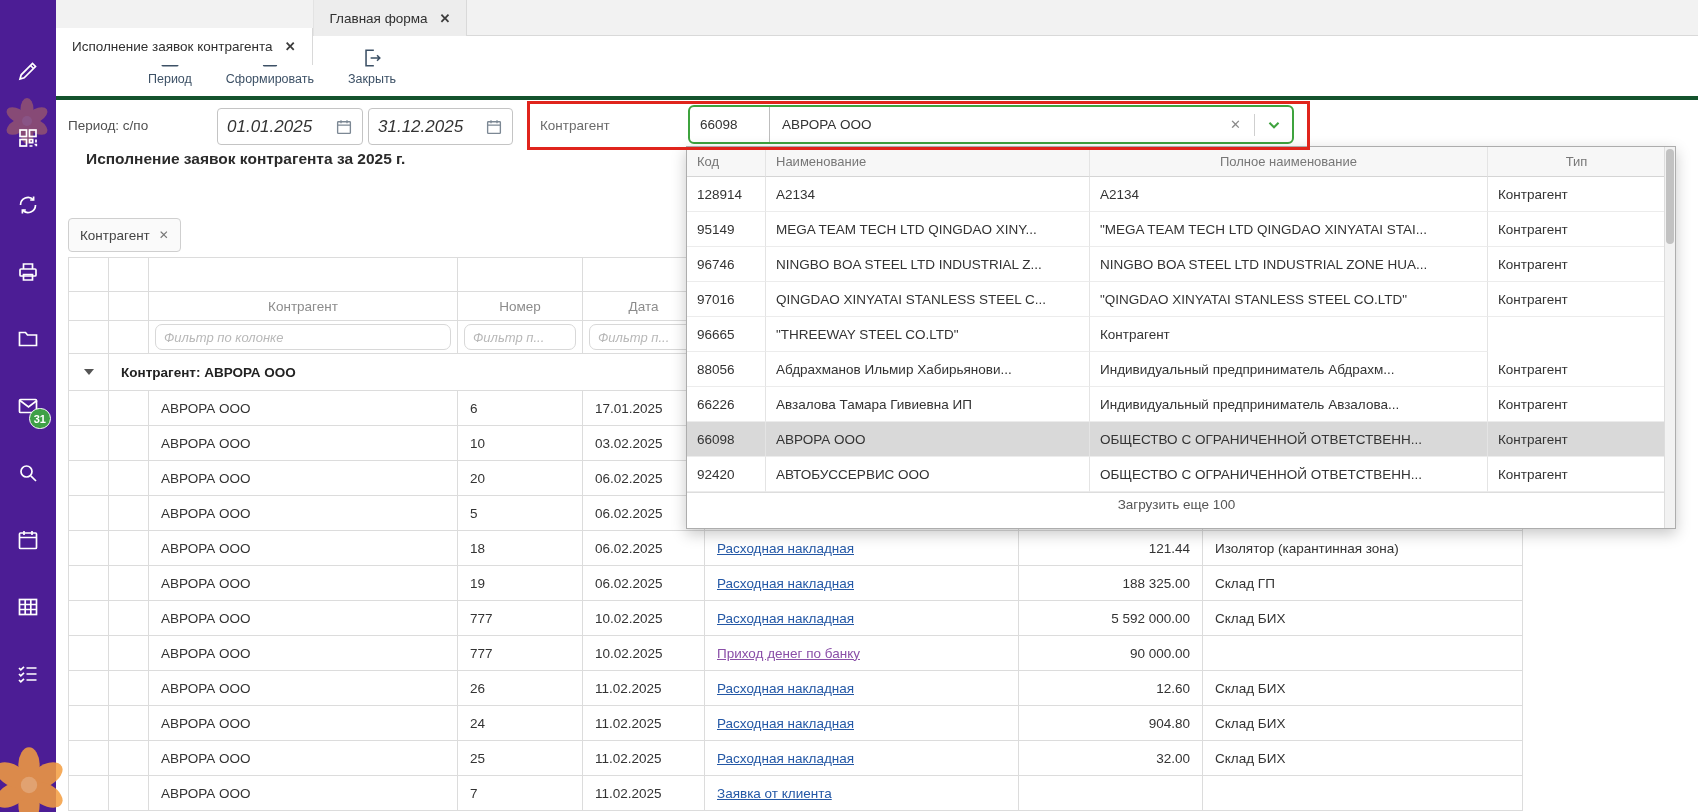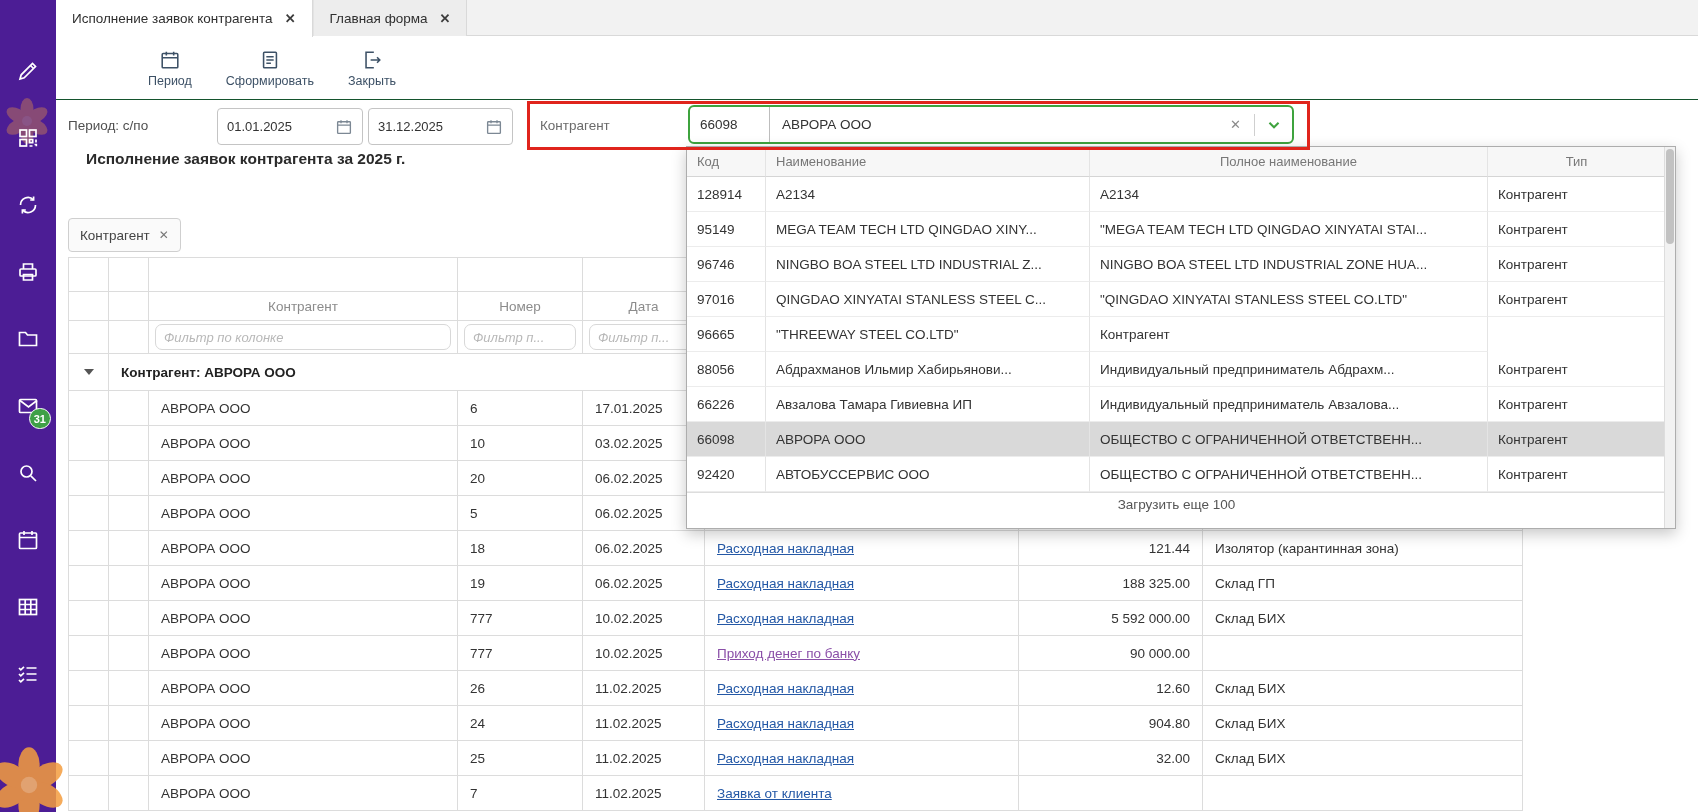--- a/index.html
+++ b/index.html
@@ -19,36 +19,36 @@
     font-size:11px; font-weight:bold; display:flex; align-items:center; justify-content:center; z-index:3;
   }
   .flower { position:absolute; z-index:1; pointer-events:none; }
   .flower-top { left:2px; top:96px; width:50px; height:50px; opacity:.35; }
   .flower-bottom { left:-12px; bottom:-14px; width:82px; height:82px; opacity:.85; }
 
   
   .tabbar { position:absolute; left:56px; top:0; width:1642px; height:36px; background:#F2F2F2; border-bottom:1px solid #D9D9D9; display:flex; z-index:5; }
   .tab { height:36px; display:flex; align-items:center; padding:0 16px; font-size:13.5px; color:#2F2F2F; cursor:pointer; }
   .tab .tab-close { margin-left:12px; font-size:13px; color:#3C3C3C; font-weight:bold; cursor:pointer; }
-  .tab.active { background:#fff; border-right:1px solid #D9D9D9; height:37px; }
+  .tab.active { background:#fff; border-right:1px solid #D9D9D9; height:37px;margin-top:28px; }
   .tab.inactive { background:#EDEDED; border-right:1px solid #D9D9D9; border-left:1px solid #E3E3E3; }
 
   
-  .toolbar { position:absolute; left:56px; top:37px; width:1642px; height:63px; background:#fff; border-bottom:1px solid #14532d; display:flex; align-items:center; padding-left:92px; gap:34px; z-index:4; }
+  .toolbar { position:absolute; left:56px; top:37px; width:1642px; height:63px; background:#fff; border-bottom:4px solid #14532d; display:flex; align-items:center; padding-left:92px; gap:34px; z-index:4; }
   .tbtn { display:flex; flex-direction:column; align-items:center; gap:3px; cursor:pointer; }
   .tbtn .tlabel { font-size:12.5px; color:#3D5166; }
 
   
   .flabel { position:absolute; font-size:13.5px; z-index:6; }
   .lbl-period { left:68px; top:118px; color:#4F4F4F; }
   .lbl-contractor { left:540px; top:118px; color:#6B6B6B; }
   .dateinput {
     position:absolute; top:108px; height:37px; background:#fff; border:1px solid #C4C4C4; border-radius:4px;
-    display:flex; align-items:center; justify-content:space-between; padding:0 9px; font-size:13px; color:#333;
-    cursor:text; z-index:6;
+    display:flex; align-items:center; justify-content:space-between; padding:0 9px; font-size:17px; color:#333;
+    cursor:text; z-index:6;font-style:italic;
   }
   .date-from { left:217px; width:146px; }
   .date-to { left:368px; width:145px; }
   .combo {
     position:absolute; left:688px; top:105px; width:606px; height:39px; background:#fff;
     border:2px solid #3EA33E; border-radius:6px; display:flex; align-items:center; z-index:6; cursor:text;
   }
   .combo-code { width:80px; height:100%; display:flex; align-items:center; padding-left:10px; border-right:1px solid #BDBDBD; font-size:13.5px; color:#333; }
   .combo-name { flex:1; padding-left:12px; font-size:13.5px; color:#333; white-space:nowrap; overflow:hidden; }
   .combo-clear { color:#8A8A8A; font-size:13px; cursor:pointer; padding:0 4px; }

